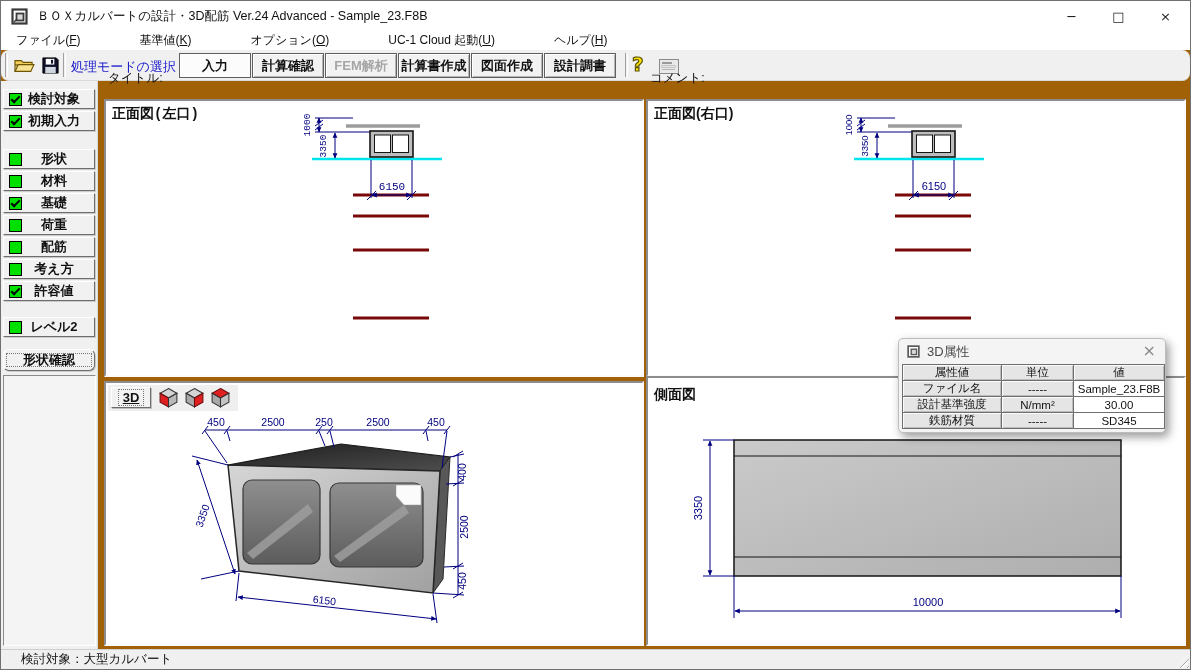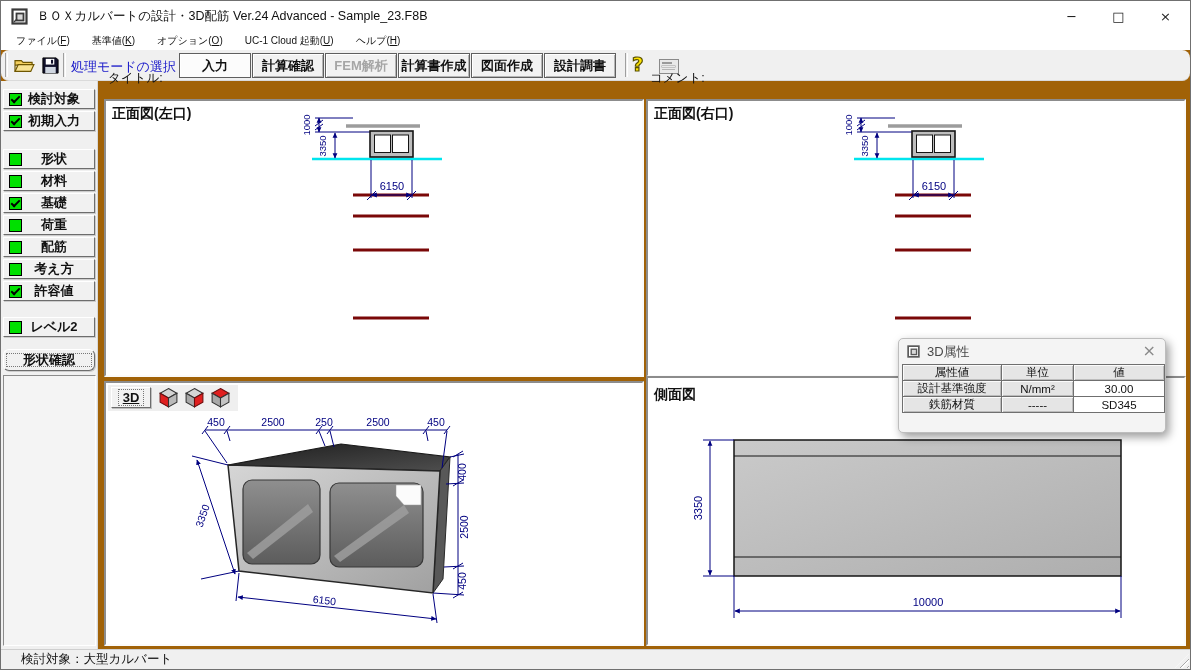--- a/index.html
+++ b/index.html
@@ -8,21 +8,21 @@
     border:1px solid #707070;overflow:hidden;font-family:"Liberation Sans",sans-serif;color:#111;}
   
   .titlebar{position:absolute;left:0;top:0;right:0;height:30px;background:#fff;display:flex;align-items:center;}
   .app-icon{margin-left:10px;flex:0 0 auto;}
   .title-text{margin-left:9px;font-size:12.5px;white-space:nowrap;}
   .tb-controls{position:absolute;right:1px;top:0;height:30px;display:flex;}
   .tb-btn{width:47px;height:30px;display:flex;align-items:center;justify-content:center;
     font-family:"DejaVu Sans",sans-serif;font-size:13px;color:#222;}
   
   .menubar{position:absolute;left:0;top:30px;right:0;height:19px;background:#fff;display:flex;align-items:center;
-    font-size:10px;padding-left:4px;}
+    font-size:12px;padding-left:4px;gap:37px;}
   .menu-item{padding:0 11px;white-space:nowrap;}
   .mkey{text-decoration:underline;}
   
   .toolbar{position:absolute;left:0;top:49px;right:0;height:31px;background:#f0f0f0;border-bottom:1px solid #dadada;border-radius:8px;}
   .vsep{position:absolute;top:3px;height:24px;width:3px;border-left:1px solid #9f9f9f;border-right:1px solid #fff;}
   .tool-ico{position:absolute;top:5px;width:24px;height:21px;display:flex;align-items:center;justify-content:center;}
   .mode-label{position:absolute;left:70px;top:8px;font-size:13px;color:#1717c9;white-space:nowrap;}
   .mode-btn{position:absolute;top:3px;width:72px;height:25px;display:flex;align-items:center;justify-content:center;
     font-size:13px;font-weight:bold;background:#f2f2f2;border:1px solid #5f5f5f;
     box-shadow:inset 1px 1px 0 #ffffff, inset -1px -1px 0 #b5b5b5;}
@@ -45,21 +45,21 @@
     border-left:2px solid #000;border-bottom:2px solid #000;transform:rotate(-45deg);}
   .sbtn.confirm{height:22px;border-radius:6px;}
   .sbtn.confirm .lbl{padding:0;outline:1px dotted #777;outline-offset:-3px;line-height:18px;}
   .side-rest{position:absolute;left:2px;top:294px;width:93px;bottom:3px;background:#f4f4f4;
     border:1px solid;border-color:#8c8c8c #ffffff #ffffff #8c8c8c;}
   
   .field-label{position:absolute;top:69px;font-size:12.5px;white-space:nowrap;}
   .panel{position:absolute;background:#fff;border:2px solid;border-color:#8c8c8c #fbfbfb #fbfbfb #8c8c8c;}
   .panel-title{position:absolute;left:6px;top:4px;font-size:14px;font-weight:bold;white-space:nowrap;z-index:2;}
   .panel svg{position:absolute;left:0;top:0;}
-  #p1{left:103px;top:98px;width:540px;height:278px;}
+  #p1{left:103px;top:98px;width:540px;height:278px;font-family:Liberation Mono, monospace;}
   #p2{left:645px;top:98px;width:540px;height:278px;}
   #p3{left:103px;top:380px;width:540px;height:265px;}
   #p4{left:645px;top:375px;width:540px;height:270px;}
   .p3bar{position:absolute;left:2px;top:2px;width:130px;height:26px;background:#efefef;z-index:2;}
   .btn3d{position:absolute;left:5px;top:4px;width:40px;height:21px;background:#f2f2f2;z-index:3;
     border:1px solid;border-color:#ffffff #6d6d6d #6d6d6d #ffffff;box-shadow:1px 1px 0 #00000033;
     font-size:13px;font-weight:bold;display:flex;align-items:center;justify-content:center;}
   .btn3d span{outline:1px dotted #777;outline-offset:1px;line-height:13px;padding:0 3px;text-decoration:underline;}
   .cube-btn{position:absolute;top:4px;width:22px;height:22px;z-index:3;display:flex;align-items:center;justify-content:center;}
   
@@ -404,20 +404,25 @@
           <col style="width:72px">
           <col style="width:91px">
         </colgroup>
       <tbody>
           <tr>
         <td class="lab">属性値</td>
         <td class="lab">単位</td>
         <td class="lab">値</td>
       </tr>
       <tr>
+        <td class="lab">ファイル名</td>
+        <td class="lab">-----</td>
+        <td class="val">Sample_23.F8B</td>
+      </tr>
+      <tr>
         <td class="lab">設計基準強度</td>
         <td class="lab">N/mm²</td>
         <td class="val">30.00</td>
       </tr>
       <tr>
         <td class="lab">鉄筋材質</td>
         <td class="lab">-----</td>
         <td class="val">SD345</td>
       </tr>
     </tbody>

